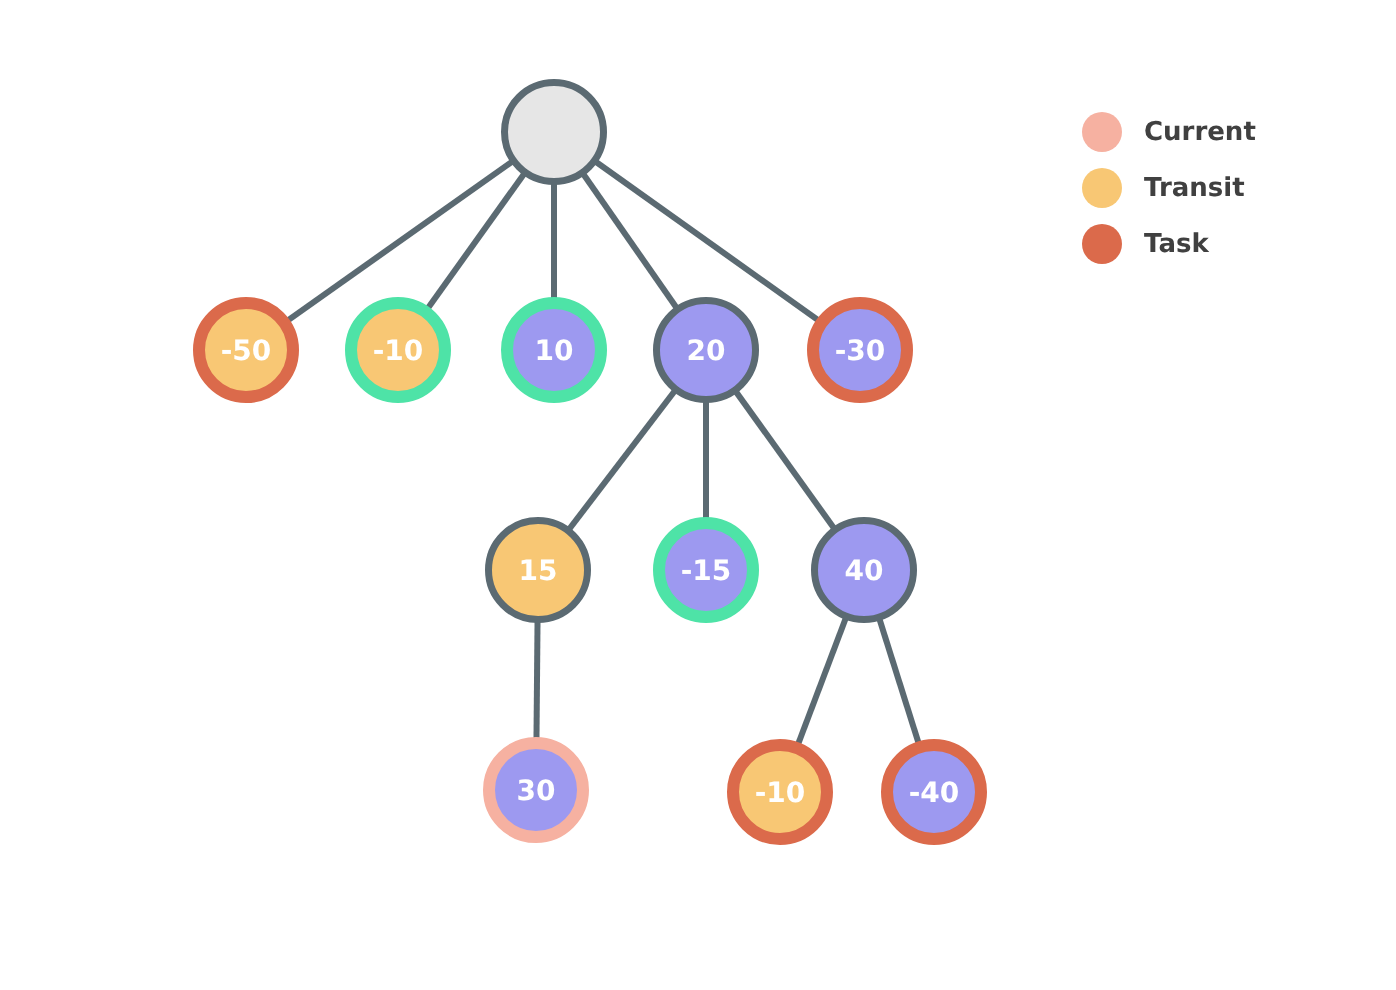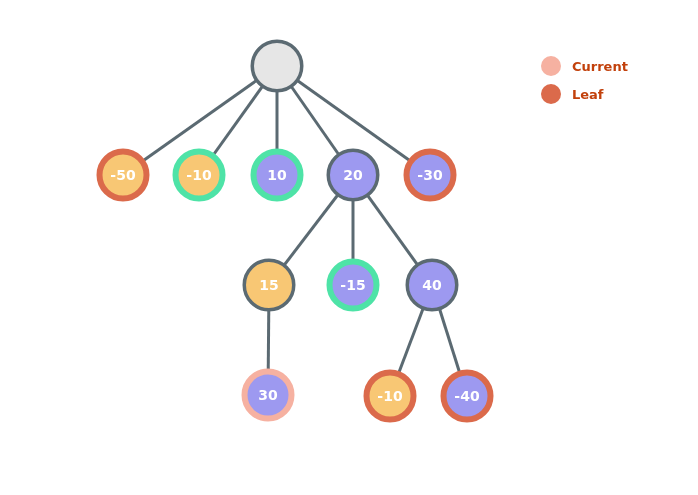--- a/index.html
+++ b/index.html
@@ -34,21 +34,21 @@
   .legend-swatch {
     width: 20px;
     height: 20px;
     border-radius: 50%;
     flex: 0 0 auto;
   }
   .legend-label {
     margin-left: 11px;
     font-size: 13px;
     font-weight: 700;
-    color: #c2410c;
+    color: #404040;
     white-space: nowrap;
   }
   .node-label {
     font-family: "DejaVu Sans", "Liberation Sans", sans-serif;
     font-size: 14px;
     font-weight: 700;
   }
 </style>
 </head>
 <body>
@@ -114,17 +114,21 @@
         <text x="467" y="396" text-anchor="middle" dy="0.36em" class="node-label" fill="#FFFFFF">-40</text>
       </g>
     </svg>
 
   <div id="legend">
     <div class="legend-row">
       <span class="legend-swatch" style="background: rgb(246, 177, 161);"></span>
       <span class="legend-label">Current</span>
     </div>
     <div class="legend-row">
+      <span class="legend-swatch" style="background: rgb(248, 199, 116);"></span>
+      <span class="legend-label">Transit</span>
+    </div>
+    <div class="legend-row">
       <span class="legend-swatch" style="background: rgb(219, 106, 75);"></span>
-      <span class="legend-label">Leaf</span>
+      <span class="legend-label">Task</span>
     </div>
   </div>
 </div>
 
 </body></html>

